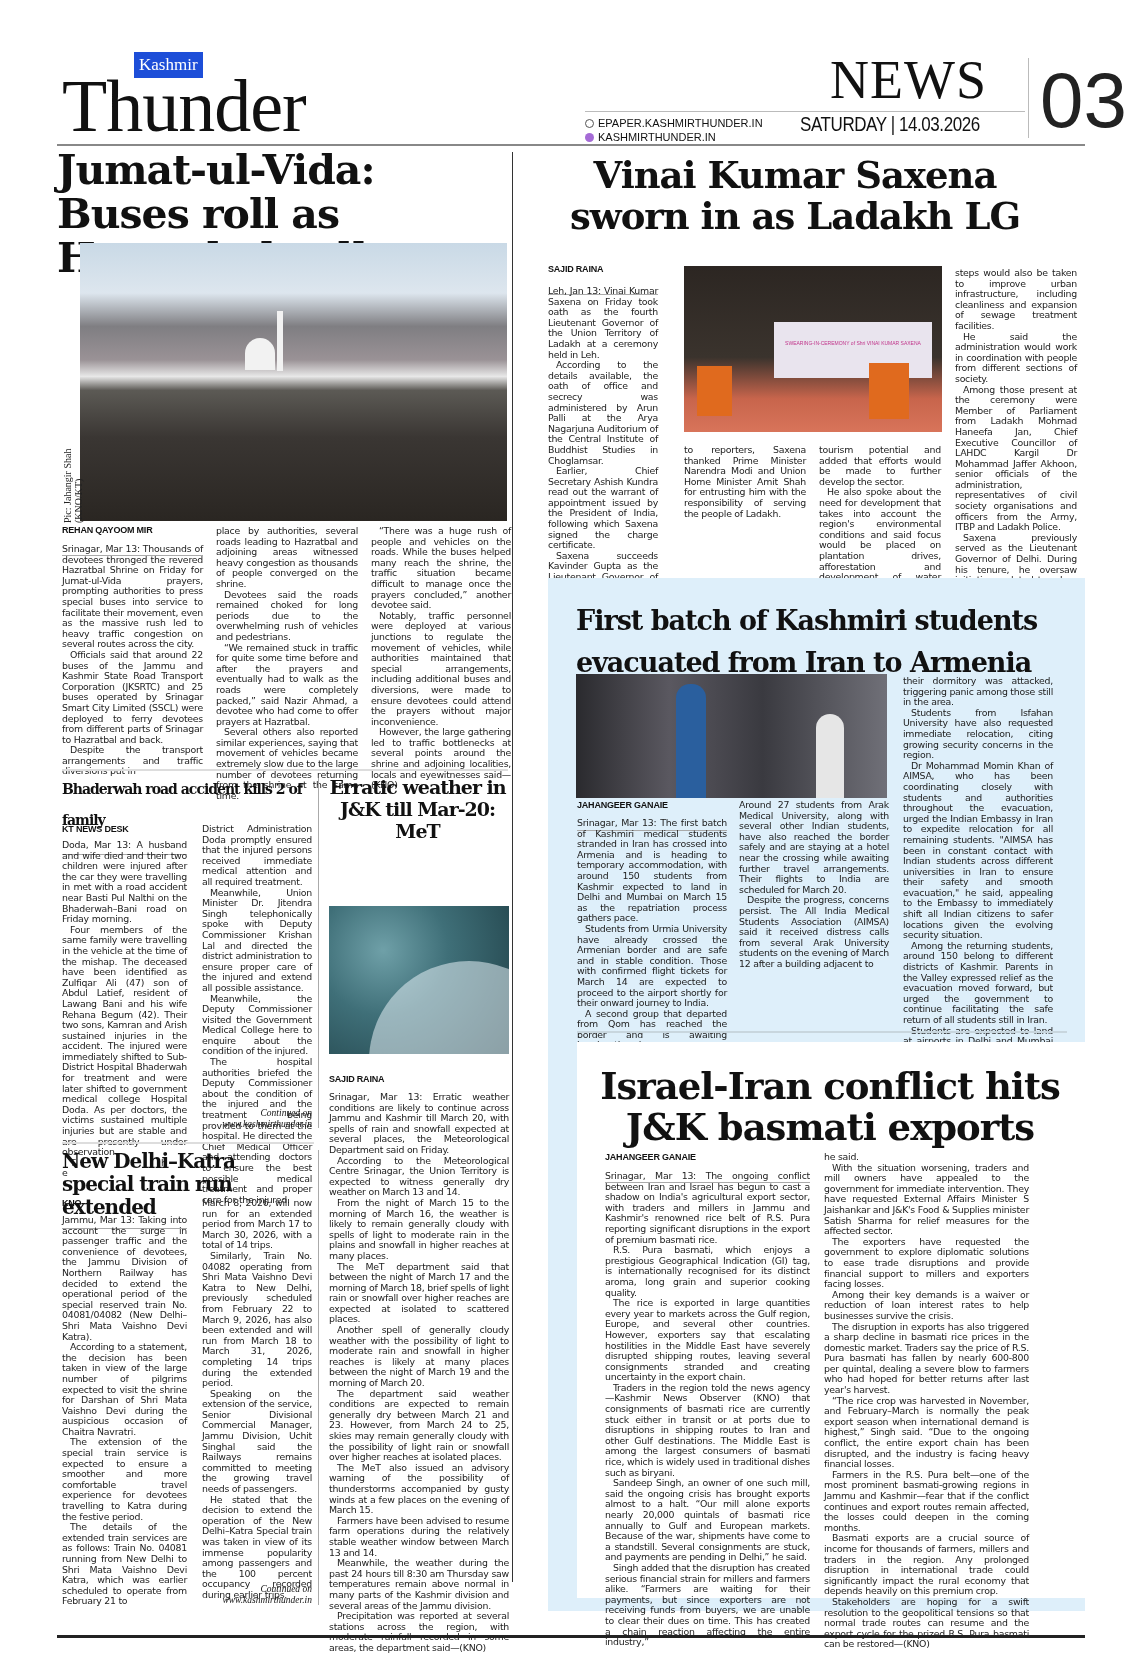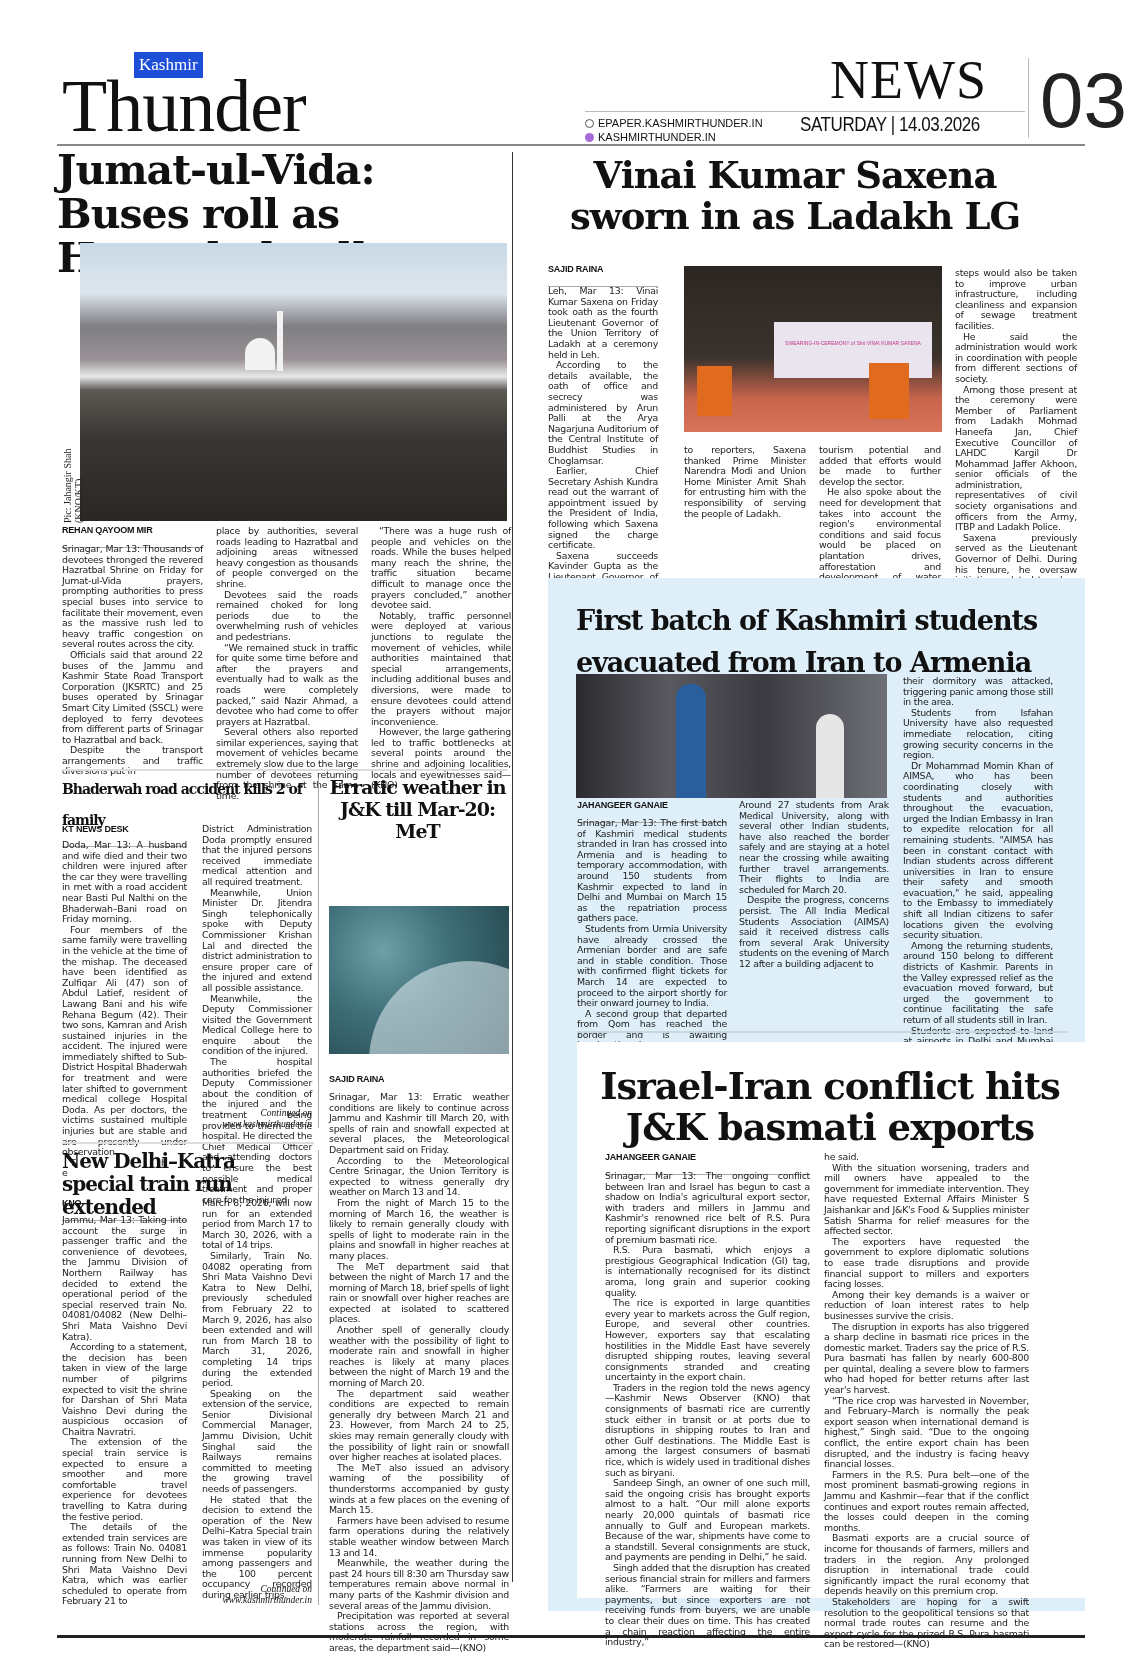--- a/index.html
+++ b/index.html
@@ -13,21 +13,21 @@
 .page-num{left:1040px;top:52px;font-size:78px;line-height:96px;font-family:"Liberation Sans",sans-serif;font-weight:200;color:#222}
 .page-num-divider{left:1028px;top:58px;width:1px;height:80px;background:#bbb}
 .mast-rule-top{left:585px;top:111px;width:440px;height:1px;background:#bbb}
 .urls{left:585px;top:116px;font-family:"Liberation Sans",sans-serif;font-size:11px;line-height:14px;font-stretch:condensed}
 .urls div{display:flex;align-items:center;gap:4px}
 .url-ico{display:inline-block;width:9px;height:9px;border-radius:50%;}
 .date-line{left:800px;top:112px;font-family:"Liberation Sans",sans-serif;font-size:20px;line-height:24px;letter-spacing:-0.5px;transform:scaleX(.85);transform-origin:left}
 .mast-rule{left:57px;top:144px;width:1028px;height:2px;background:#888}
 .vrule{background:#333;width:1px}
 .hl{font-family:"DejaVu Serif","Liberation Serif",serif;font-weight:bold;color:#111;letter-spacing:-1px}
-.byline{font-family:"Liberation Sans",sans-serif;font-weight:bold;font-size:9px;letter-spacing:-0.2px;border-bottom:1px solid #aaa;padding-bottom:12px;transform-origin:left}
+.byline{font-family:"Liberation Sans",sans-serif;font-weight:bold;font-size:9px;letter-spacing:-0.2px;border-bottom:1px solid #aaa;padding-bottom:20px;transform-origin:left}
 .body-col{font-size:9.4px;line-height:10.6px;text-align:justify;hyphens:auto;font-family:"DejaVu Sans","Liberation Sans",sans-serif;letter-spacing:-0.25px;color:#222}
 .body-col p{text-indent:8px}
 .body-col p:first-child{text-indent:0}
 .cont{font-style:italic;text-align:right;font-size:9.5px;line-height:11px;font-family:"Liberation Serif",serif}
 .photo{position:absolute;overflow:hidden}
 .hrule{height:2px;background:#ddd}
 .blue-box{background:#deeffa}
 .credit{font-size:10px;font-family:"Liberation Serif",serif;writing-mode:vertical-rl;transform:rotate(180deg);color:#222}
 </style>
 </head>
@@ -147,21 +147,21 @@
     <p>Farmers have been advised to resume farm operations during the relatively stable weather window between March 13 and 14.</p>
     <p>Meanwhile, the weather during the past 24 hours till 8:30 am Thursday saw temperatures remain above normal in many parts of the Kashmir division and several areas of the Jammu division.</p>
     <p>Precipitation was reported at several stations across the region, with moderate rainfall recorded in some areas, the department said—(KNO)</p>
   </div>
 </section>
 
 <section>
   <h1 class="abs hl" style="left:540px;top:155px;width:510px;font-size:37px;line-height:41px;text-align:center">Vinai Kumar Saxena sworn in as Ladakh LG</h1>
   <div class="abs byline" style="left:548px;top:264px;width:110px">SAJID RAINA</div>
   <div class="abs body-col" style="left:548px;top:286px;width:110px">
-    <p>Leh, Mar 13: Vinai Kumar Saxena on Friday took oath as the fourth Lieutenant Governor of the Union Territory of Ladakh at a ceremony held in Leh.</p>
+    <p>Leh, Jan 13: Vinai Kumar Saxena on Friday took oath as the fourth Lieutenant Governor of the Union Territory of Ladakh at a ceremony held in Leh.</p>
     <p>According to the details available, the oath of office and secrecy was administered by Arun Palli at the Arya Nagarjuna Auditorium of the Central Institute of Buddhist Studies in Choglamsar.</p>
     <p>Earlier, Chief Secretary Ashish Kundra read out the warrant of appointment issued by the President of India, following which Saxena signed the charge certificate.</p>
     <p>Saxena succeeds Kavinder Gupta as the Lieutenant Governor of the Union Territory.</p>
     <p>After the swearing-in ceremony, he was accorded a ceremonial guard of honour by the Ladakh Police. Speaking</p>
   </div>
   <div class="photo" style="left:684px;top:266px;width:258px;height:166px;background:linear-gradient(180deg,#2c2622 0%,#3a332d 55%,#c8654c 80%,#d8745a 100%)">
     <div style="position:absolute;left:90px;top:56px;width:158px;height:56px;background:#e9e4ee">
       <div style="font-size:5px;color:#c0348a;text-align:center;margin-top:18px;font-family:'Liberation Sans',sans-serif">SWEARING-IN-CEREMONY of Shri VINAI KUMAR SAXENA</div>
     </div>
     <div style="position:absolute;left:13px;top:100px;width:35px;height:50px;background:#e06a1e"></div>

